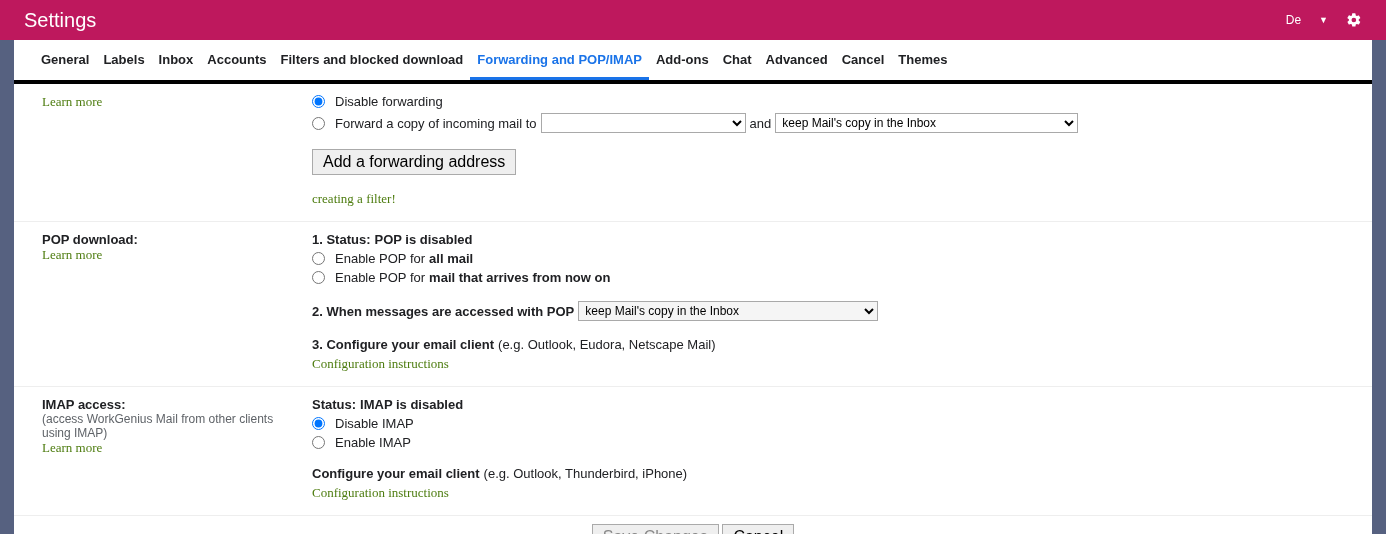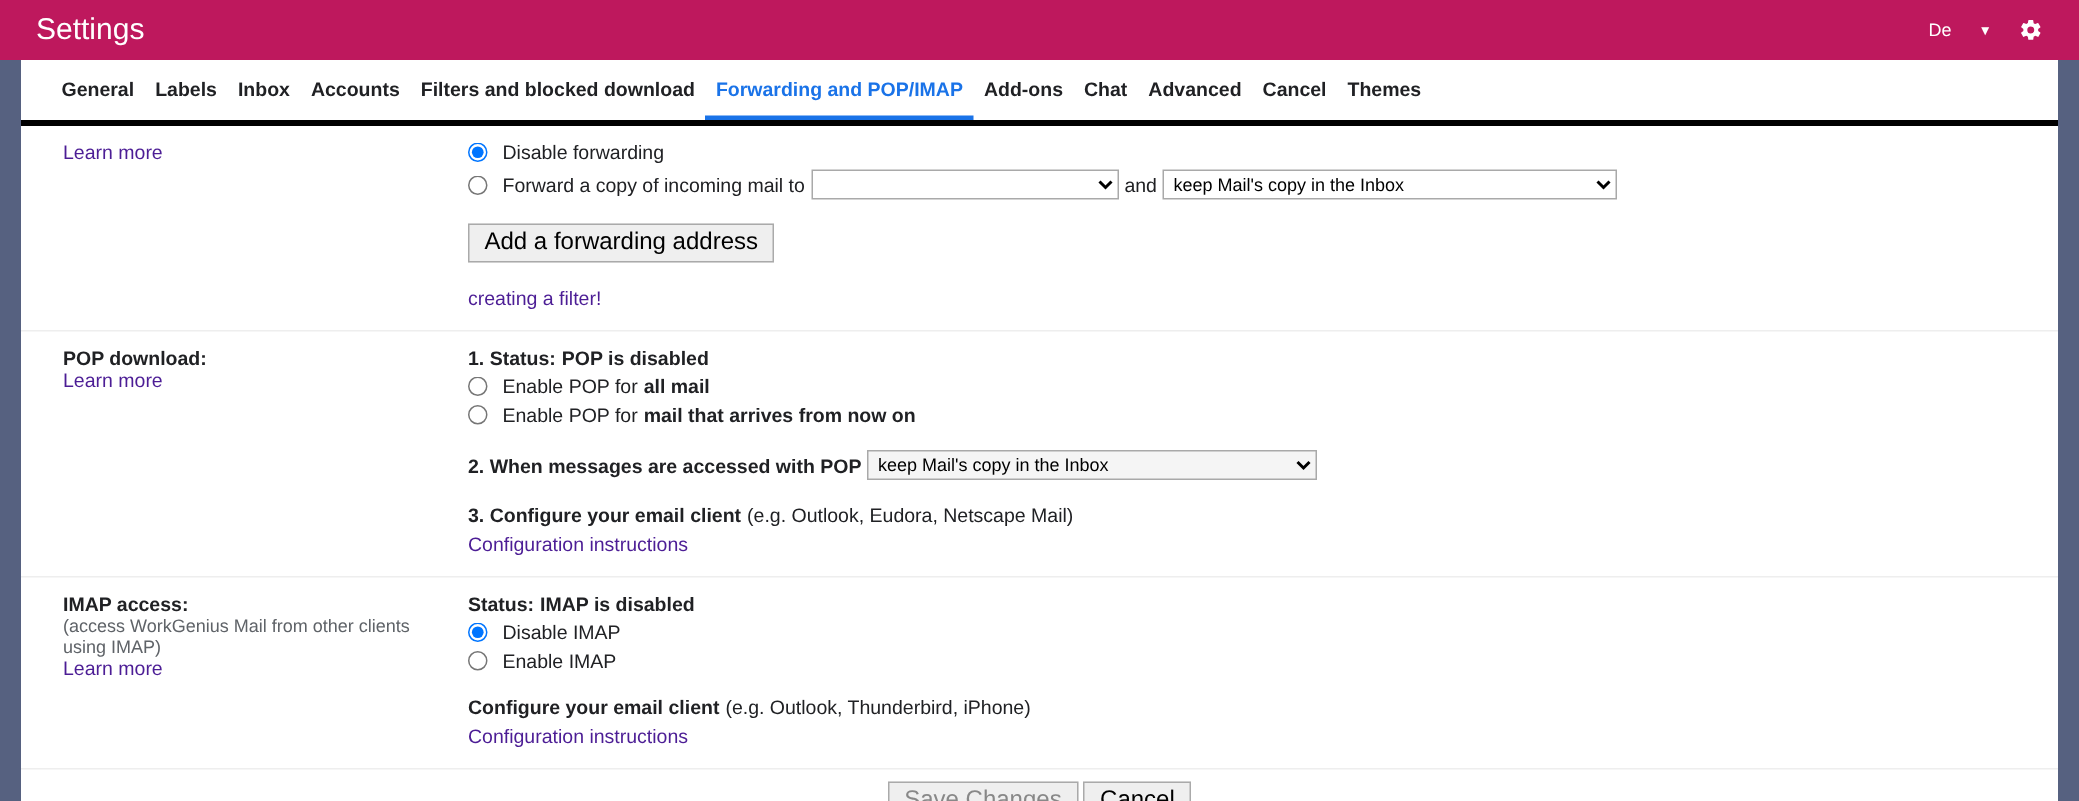--- a/index.html
+++ b/index.html
@@ -63,21 +63,21 @@
     padding: 10px 28px;
     border-bottom: 1px solid #eeeeee;
   }
   .section-label {
     width: 270px;
     flex-shrink: 0;
     padding-right: 12px;
   }
   .section-label .bold { font-weight: 700; }
   .section-label .sub { font-size: 12px; color: #5f6368; }
-  .link { color: #4c1d95; cursor: pointer; }
+  .link { color: #4d7c0f; cursor: pointer; font-family: Liberation Serif, serif; }
   .section-body { flex: 1; }
   .row { margin-bottom: 4px; display: flex; align-items: center; flex-wrap: wrap; gap: 4px; }
   input[type="radio"] { margin: 0 6px 0 0; }
   select {
     font-size: 12px;
     padding: 1px 2px;
     border: 1px solid #a9a9a9;
     background: #fff;
     height: 20px;
   }

